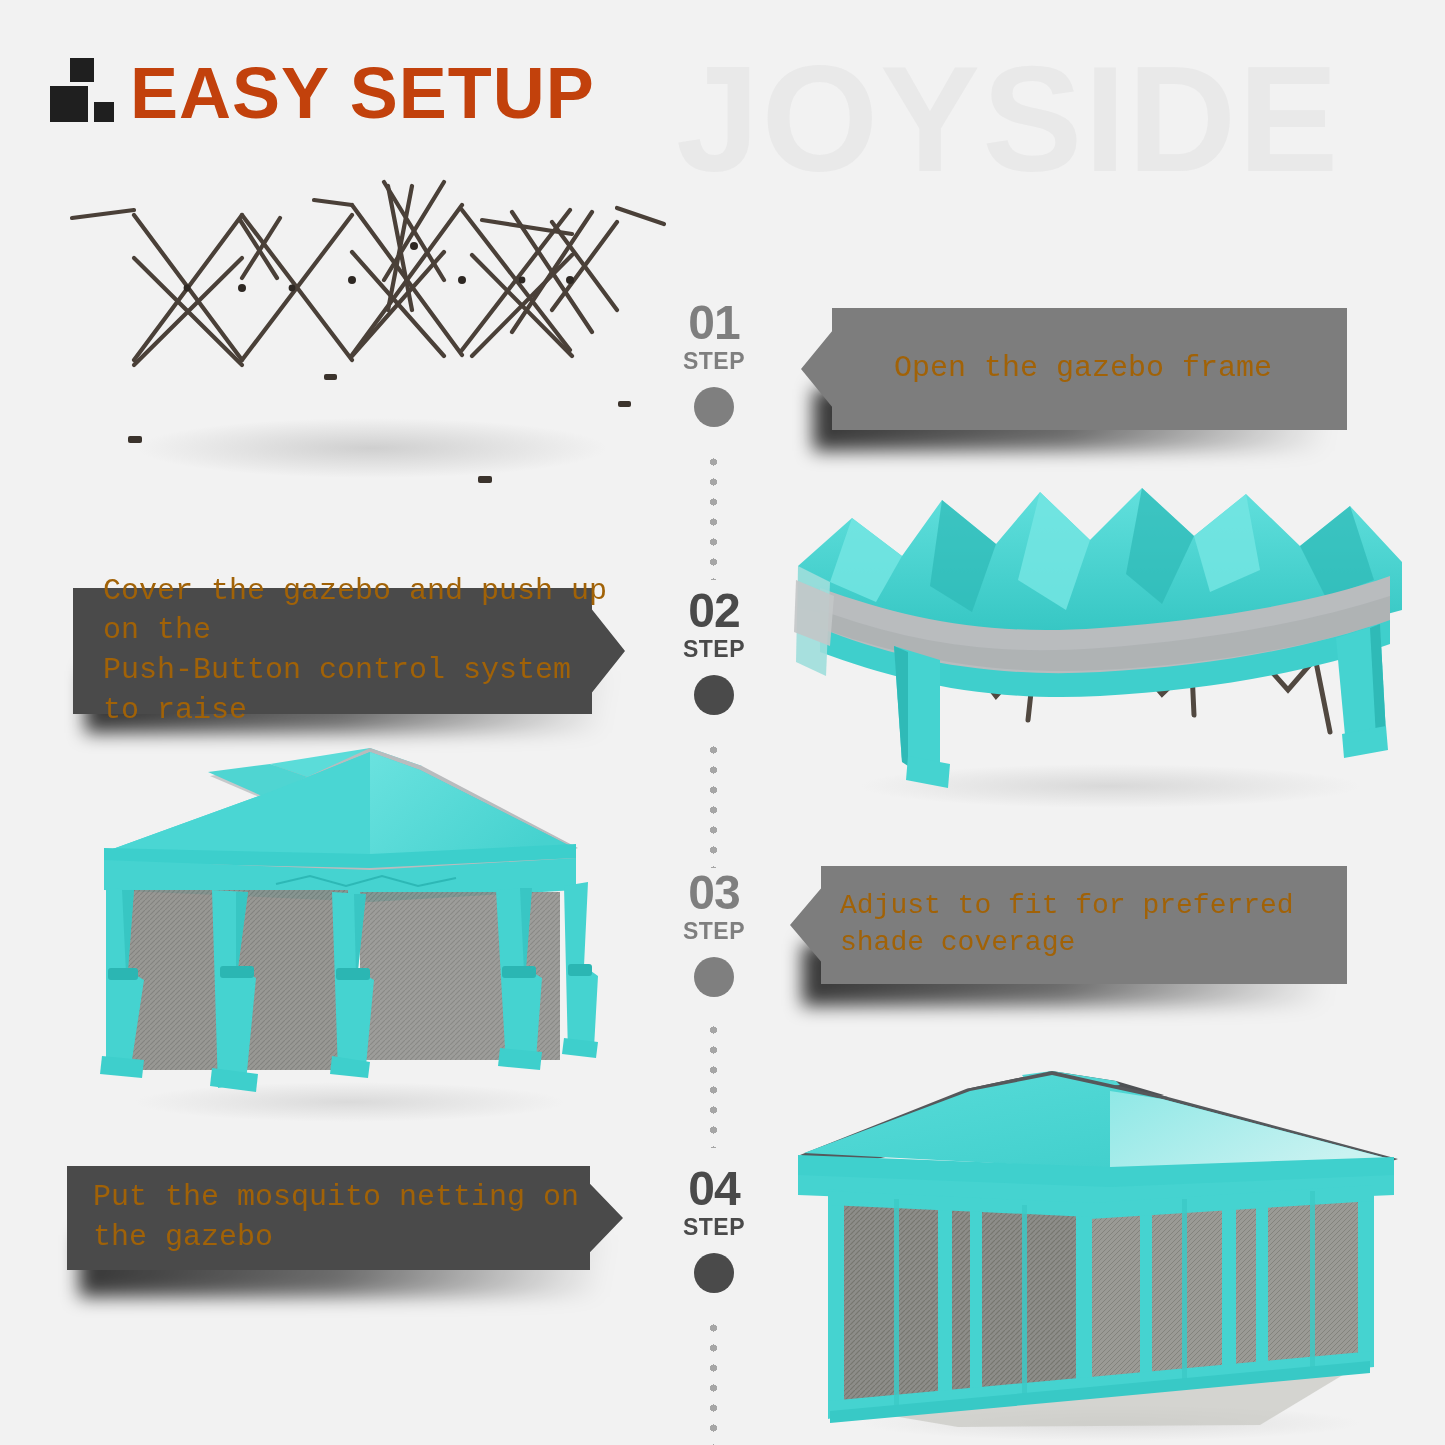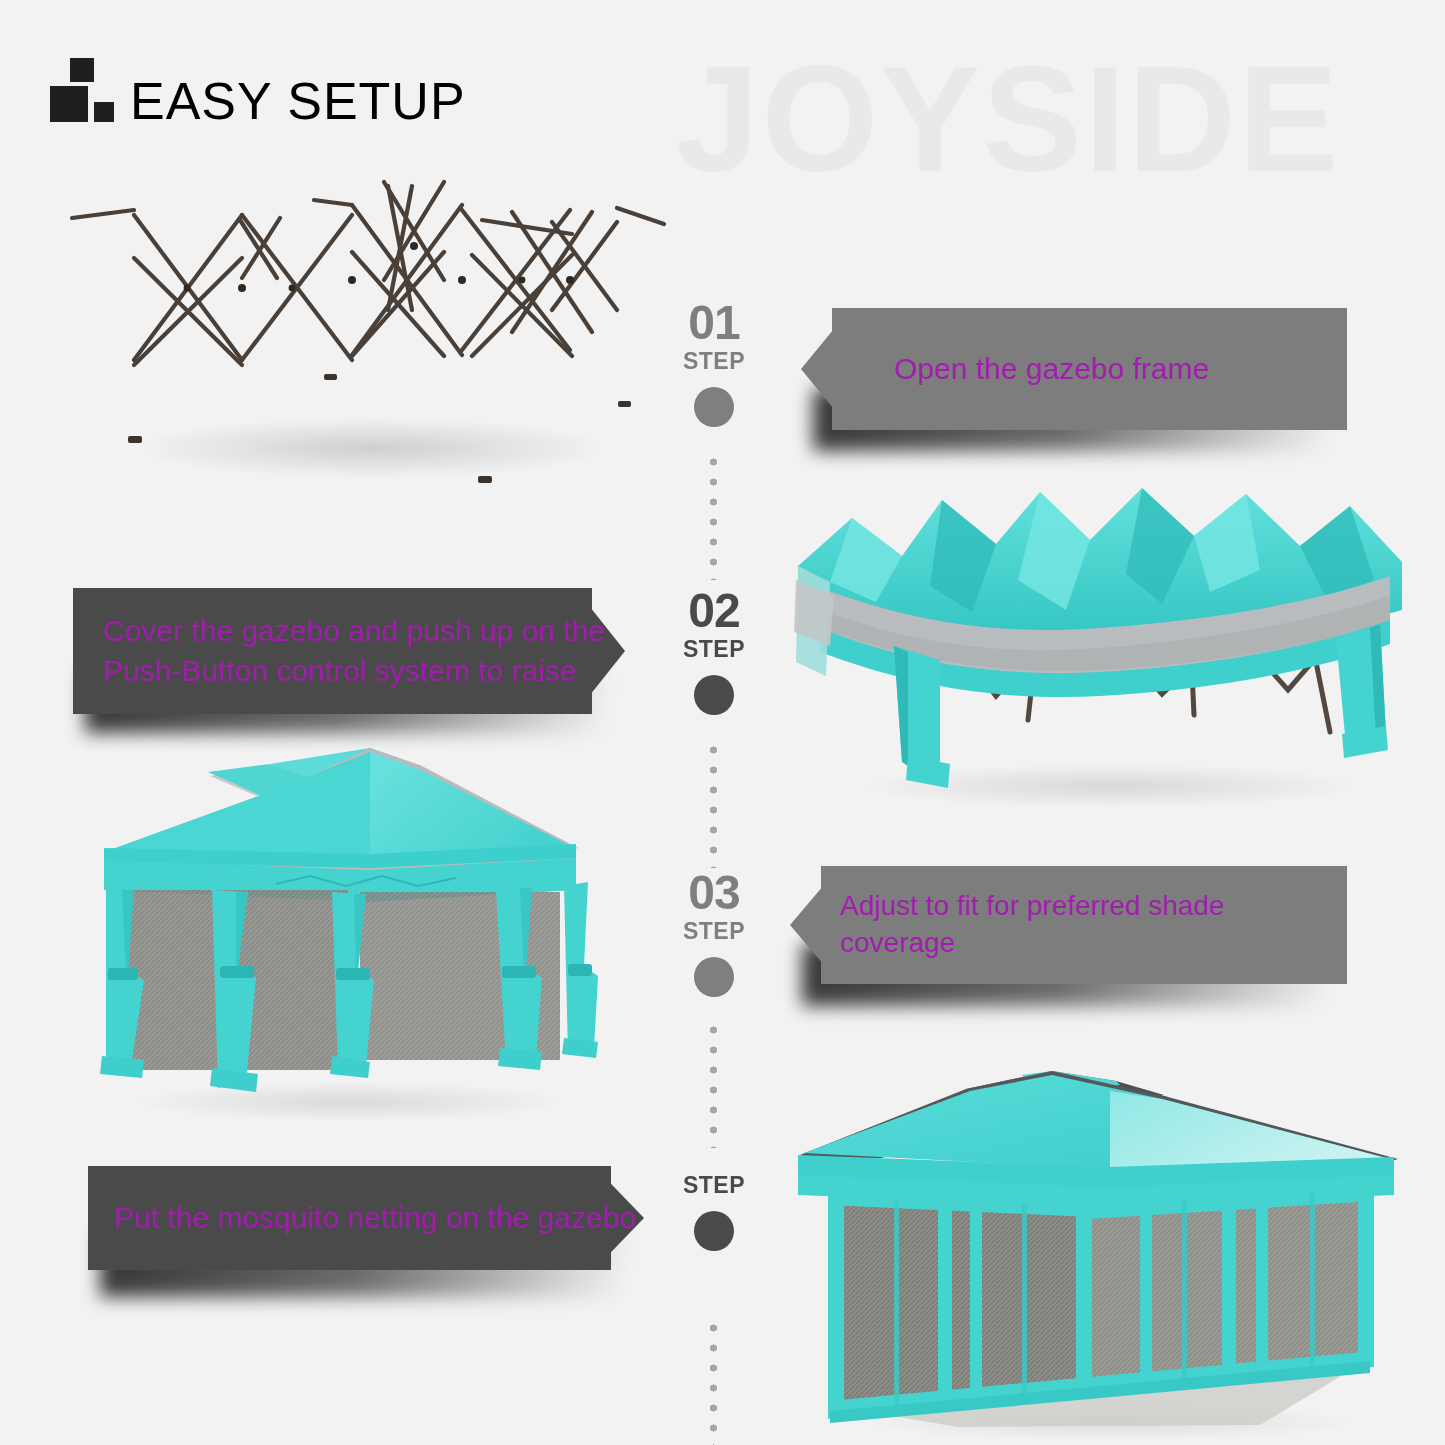--- a/index.html
+++ b/index.html
@@ -20,22 +20,22 @@
   }
 
   
   #header{ position:absolute; left:50px; top:50px; display:flex; align-items:flex-end; }
   #logo-mark{ position:relative; width:62px; height:72px; margin-right:18px; margin-bottom:4px; }
   #logo-mark .sq{ position:absolute; background:#1f1f1f; }
   #logo-mark .sq-top   { left:20px; top:8px;  width:24px; height:24px; }
   #logo-mark .sq-big   { left:0px;  top:36px; width:38px; height:36px; }
   #logo-mark .sq-small { left:44px; top:52px; width:20px; height:20px; }
   #title{
-    font-size:52px; font-weight:400; letter-spacing:1px;
-    color:#000000; line-height:0.92; white-space:nowrap;
+    font-size:72px; font-weight:700; letter-spacing:1px;
+    color:#c2410c; line-height:0.92; white-space:nowrap;
   }
 
   
   .spine{
     position:absolute; left:708px; width:11px;
     background-image:radial-gradient(circle 3.6px at 5.5px 10px, #a6a6a6 98%, transparent 100%);
     background-size:11px 20px; background-repeat:repeat-y;
   }
 
   
@@ -49,22 +49,22 @@
   .tone-dark  .step-dot{ background:#4a4a4a; }
 
   
   .banner{ position:absolute; display:flex; align-items:center; }
   .banner .plate{
     position:relative; height:100%; width:100%;
     display:flex; align-items:center;
   }
   .banner-text{
     position:relative; z-index:3;
-    color:#a21caf; font-size:30px; line-height:1.32;
-    font-weight:400; white-space:pre-line;
+    color:#a16207; font-size:30px; line-height:1.32;
+    font-weight:400; white-space:pre-line;font-family:Liberation Mono, monospace;
   }
   
   .banner .shade{
     position:absolute; z-index:0; left:12px; right:-26px;
     top:66%; height:62px;
     background:linear-gradient(100deg, rgba(0,0,0,.78) 0%, rgba(0,0,0,.55) 46%, rgba(0,0,0,0) 92%);
     filter:blur(9px);
   }
   .banner .body{
     position:absolute; z-index:2; top:0; bottom:0; left:0; right:0;
@@ -436,23 +436,24 @@
 <div class="banner notch-left" style="left:790px; top:866px; width:557px; height:118px;">
   <div class="shade"></div>
   <div class="tip" style="background:#7d7d7d;"></div>
   <div class="body" style="background:#7d7d7d;"></div>
   <div class="plate">
     <div class="banner-text" style="margin-left:50px; font-size:28px;">Adjust to fit for preferred shade coverage</div>
   </div>
 </div>
 
 <div class="step-marker tone-dark" style="left:639px; top:1168px;">
+  <div class="step-num">04</div>
   <div class="step-word">STEP</div>
   <div class="step-dot"></div>
 </div>
-<div class="banner notch-right" style="left:88px; top:1166px; width:556px; height:104px;">
+<div class="banner notch-right" style="left:67px; top:1166px; width:556px; height:104px;">
   <div class="shade"></div>
   <div class="tip" style="background:#4a4a4a;"></div>
   <div class="body" style="background:#4a4a4a;"></div>
   <div class="plate">
     <div class="banner-text" style="margin-left:26px;">Put the mosquito netting on the gazebo</div>
   </div>
 </div>
 
 </body></html>

